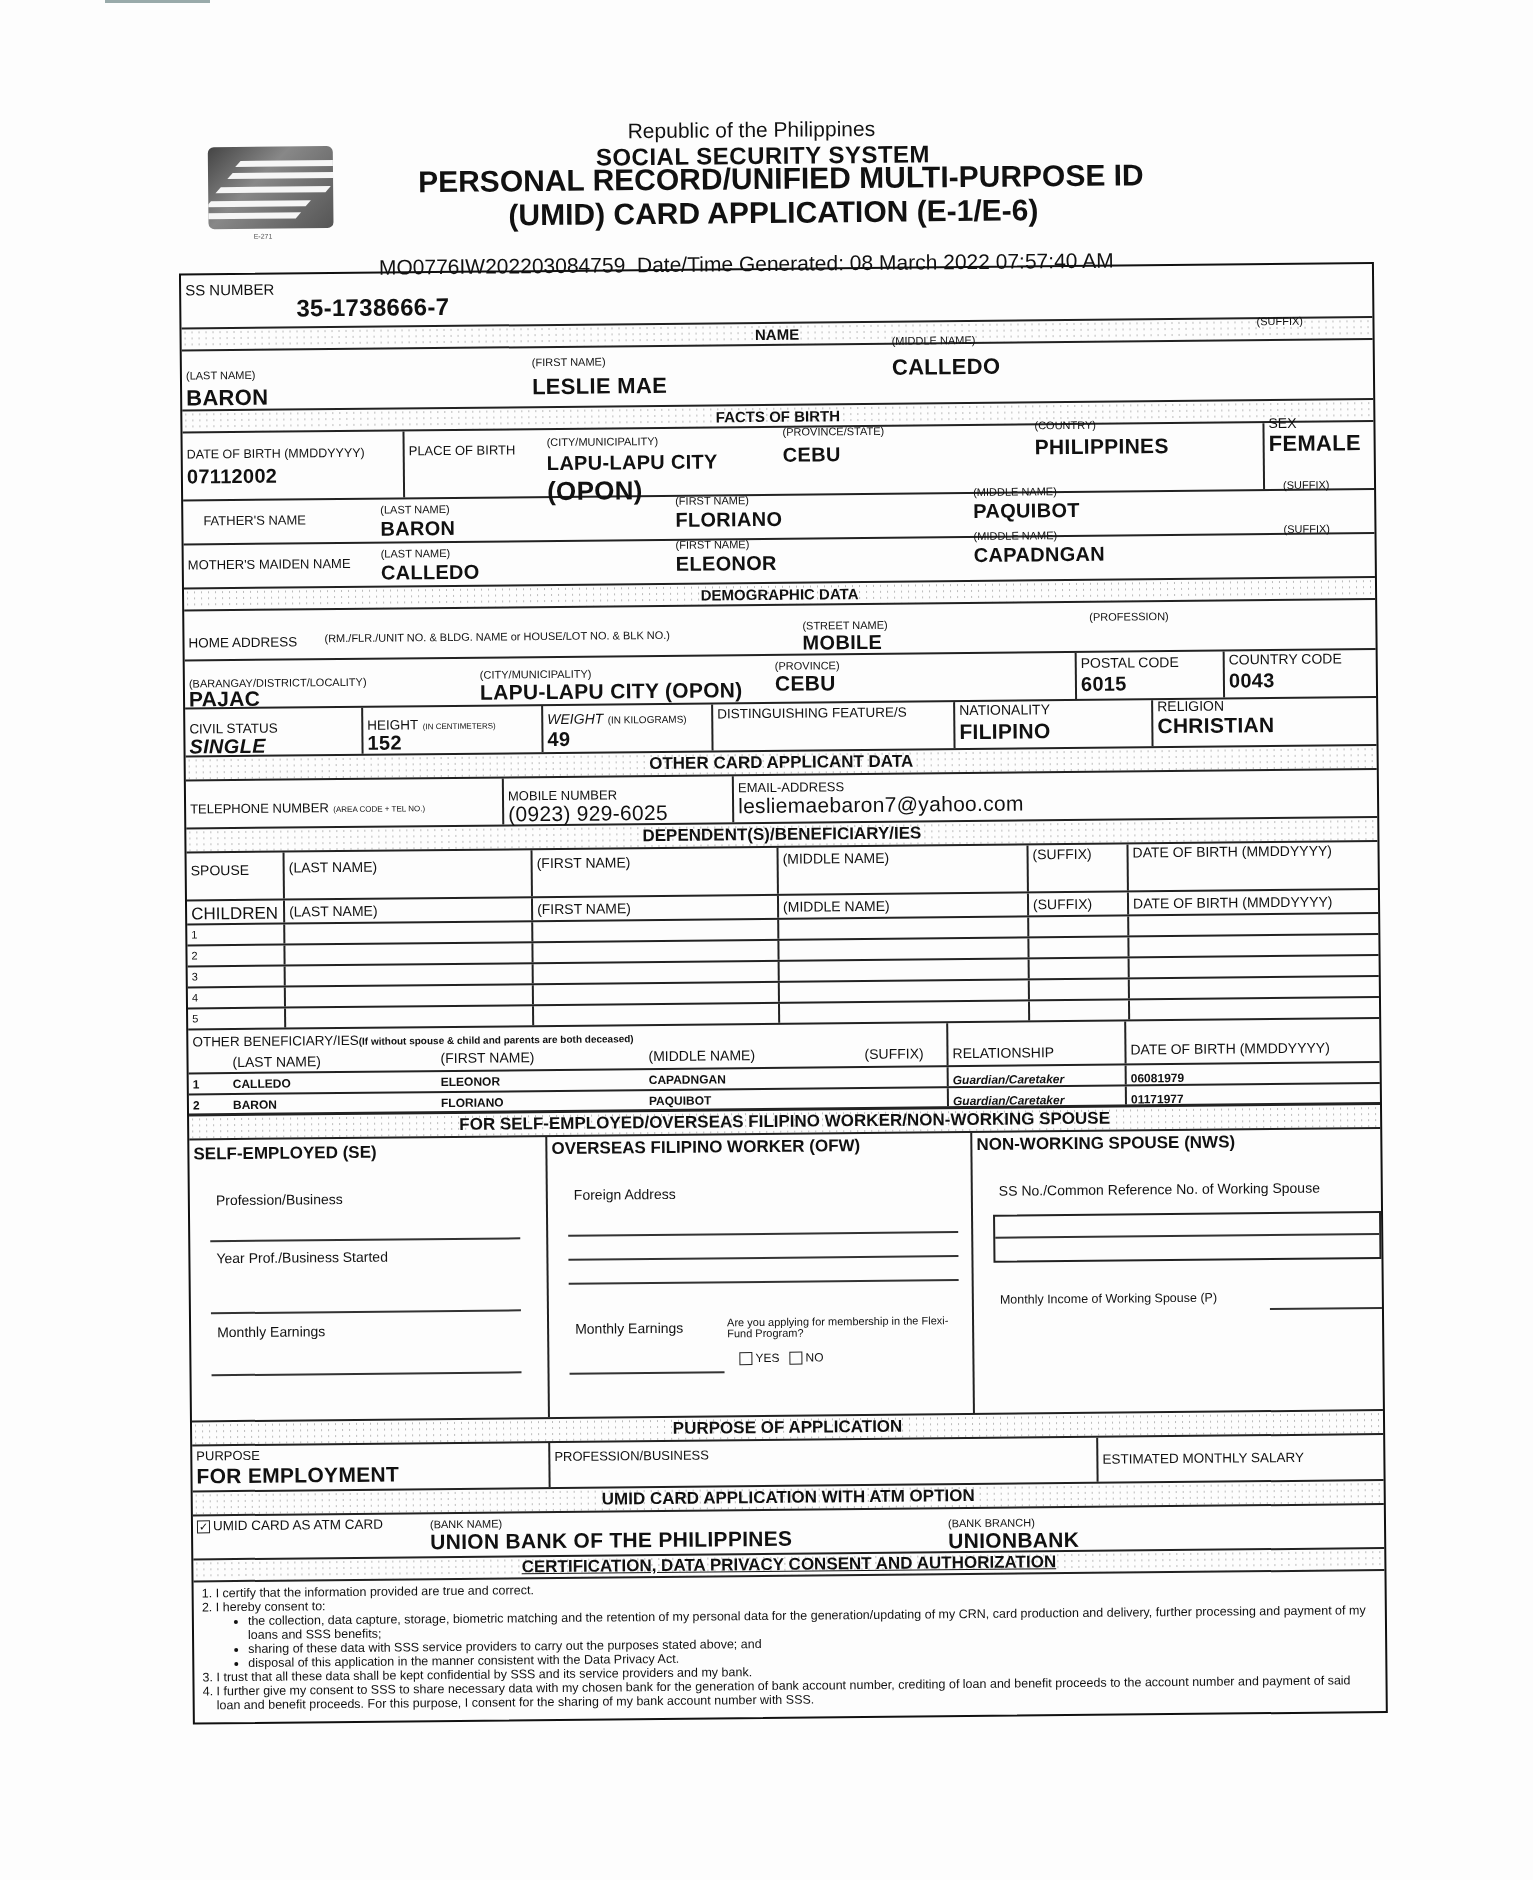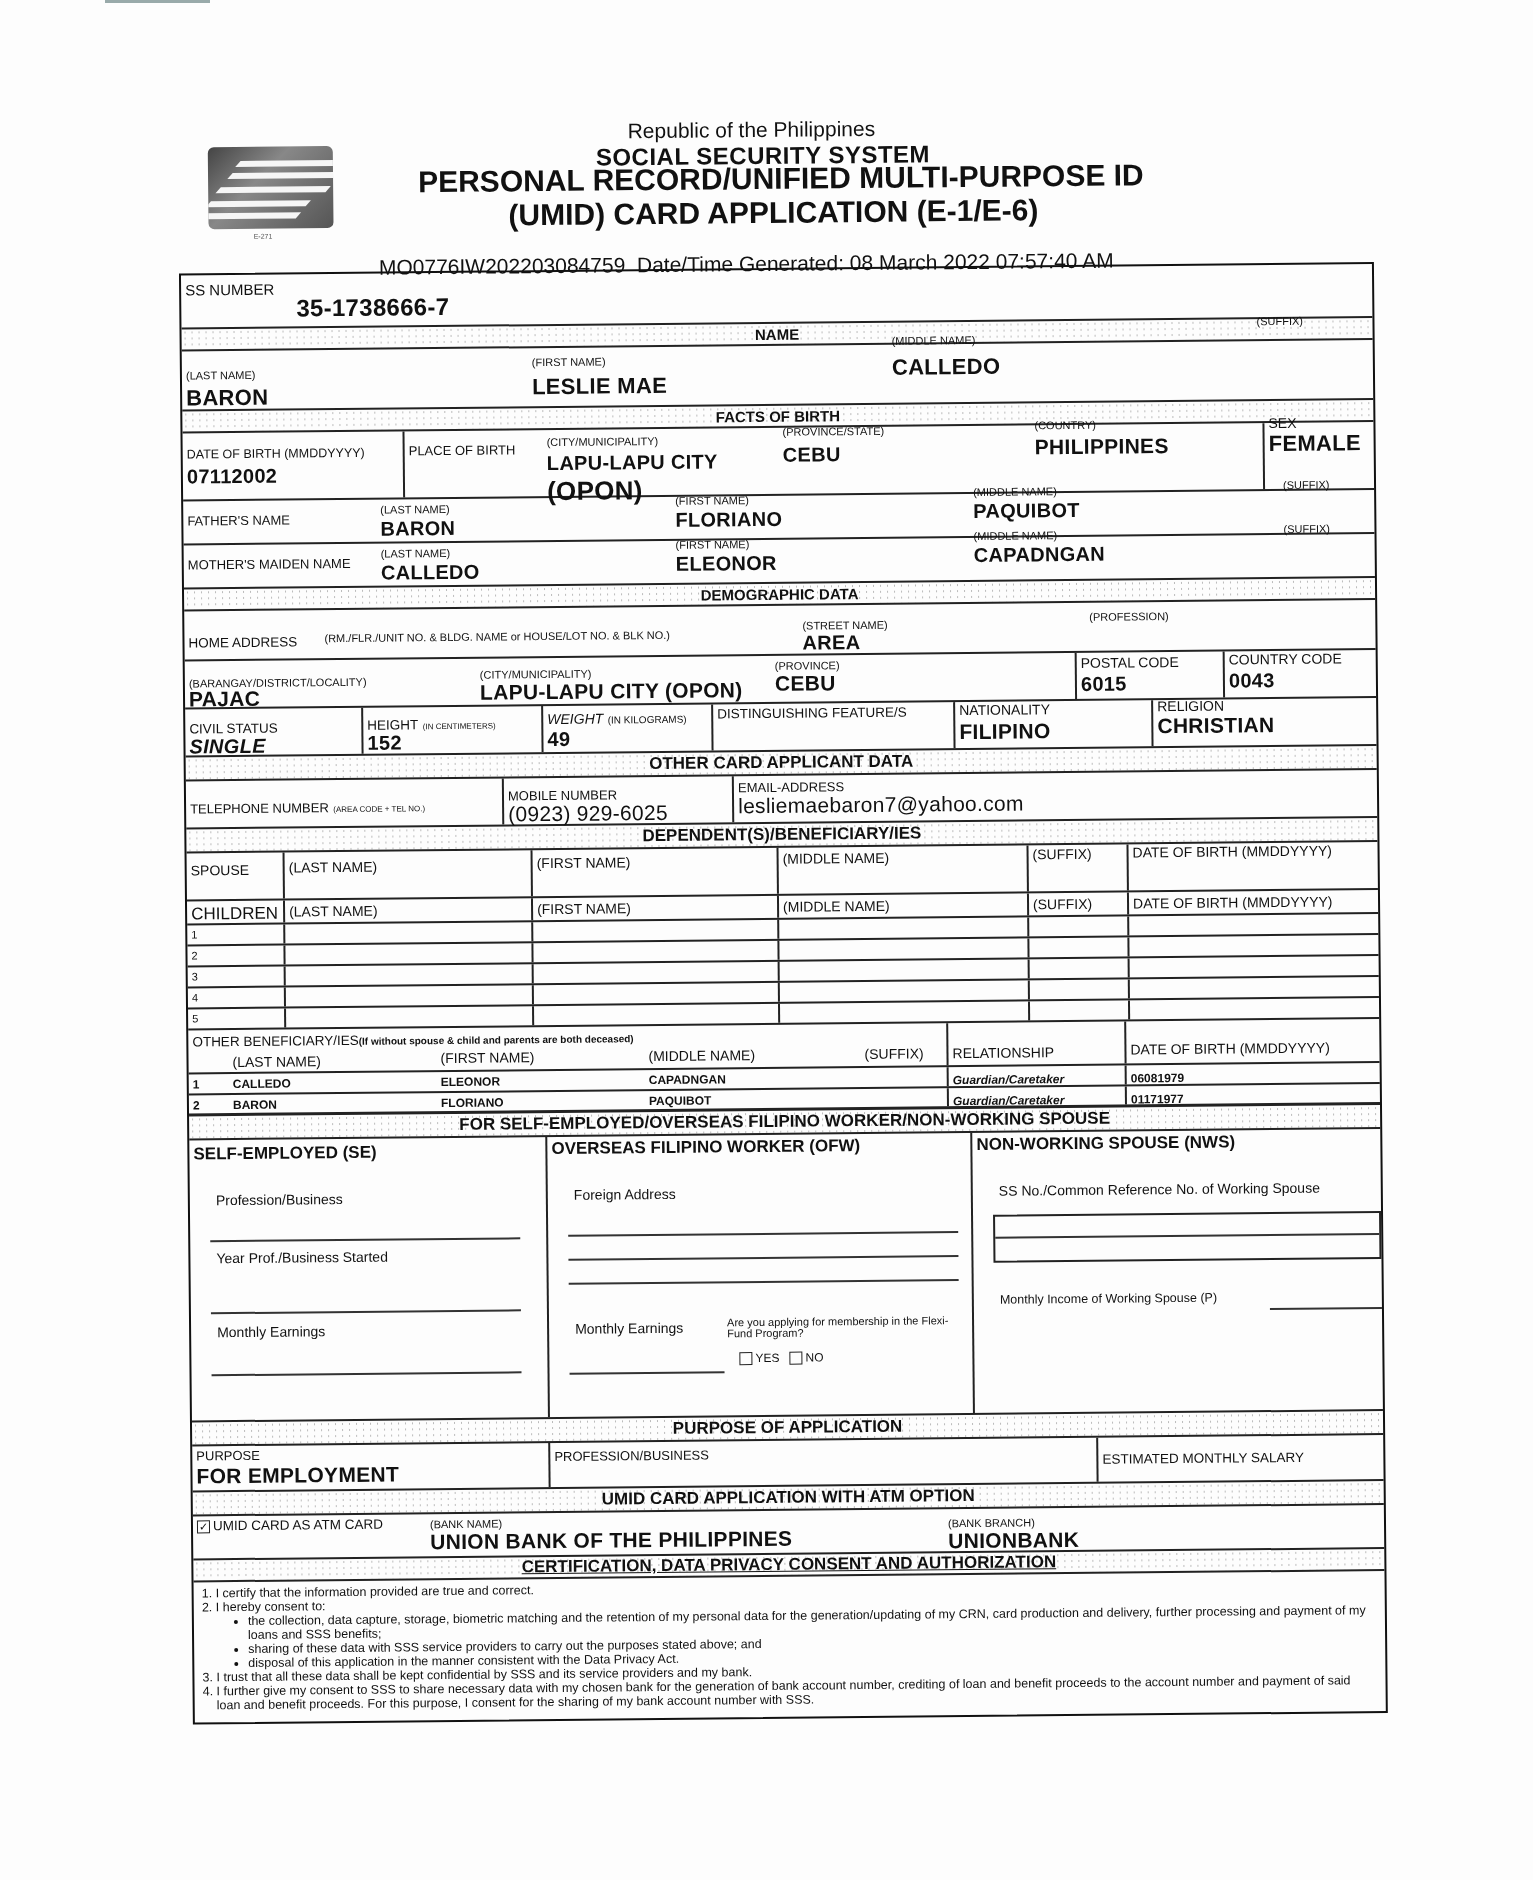--- a/index.html
+++ b/index.html
@@ -105,21 +105,21 @@
         <div class="val abs" style="left:630px;top:10px;font-size:21px;">PHILIPPINES</div>
       </div>
       <div class="cell" style="flex:1;">
         <div class="lbl abs" style="left:4px;top:-8px;font-size:14px;">SEX</div>
         <div class="val abs" style="left:4px;top:8px;font-size:22px;">FEMALE</div>
       </div>
     </div>
 
     <div class="row" style="height:44px;">
       <div class="cell" style="flex:1;">
-        <div class="lbl abs" style="left:4px;top:12px;font-size:13px;text-align:center;">FATHER'S NAME</div>
+        <div class="lbl abs" style="left:20px;top:12px;font-size:13px;text-align:center;">FATHER'S NAME</div>
         <div class="sub abs" style="left:197px;top:4px;">(LAST NAME)</div>
         <div class="val abs" style="left:197px;top:18px;font-size:20px;">BARON</div>
         <div class="sub abs" style="left:492px;top:-2px;">(FIRST NAME)</div>
         <div class="val abs" style="left:492px;top:12px;font-size:20px;">FLORIANO</div>
         <div class="sub abs" style="left:790px;top:-8px;">(MIDDLE NAME)</div>
         <div class="val abs" style="left:790px;top:6px;font-size:20px;">PAQUIBOT</div>
         <div class="sub abs" style="left:1100px;top:-12px;">(SUFFIX)</div>
       </div>
     </div>
 
@@ -138,21 +138,21 @@
 
     <div class="row band" style="height:22px;">
       <span style="font-size:15px;">DEMOGRAPHIC DATA</span>
     </div>
 
     <div class="row" style="height:50px;">
       <div class="cell" style="flex:1;">
         <div class="lbl abs" style="left:4px;top:24px;font-size:13.5px;">HOME ADDRESS</div>
         <div class="sub abs" style="left:140px;top:22px;">(RM./FLR./UNIT NO. &amp; BLDG. NAME or HOUSE/LOT NO. &amp; BLK NO.)</div>
         <div class="sub abs" style="left:618px;top:14px;">(STREET NAME)</div>
-        <div class="val abs" style="left:618px;top:26px;font-size:20px;">AREA</div>
+        <div class="val abs" style="left:618px;top:26px;font-size:20px;">MOBILE</div>
         <div class="sub abs" style="left:905px;top:8px;">(PROFESSION)</div>
       </div>
     </div>
 
     <div class="row" style="height:48px;">
       <div class="cell" style="width:892px;">
         <div class="sub abs" style="left:4px;top:16px;">(BARANGAY/DISTRICT/LOCALITY)</div>
         <div class="val abs" style="left:4px;top:26px;font-size:21px;">PAJAC</div>
         <div class="sub abs" style="left:295px;top:10px;">(CITY/MUNICIPALITY)</div>
         <div class="val abs" style="left:295px;top:22px;font-size:21px;">LAPU-LAPU CITY (OPON)</div>

